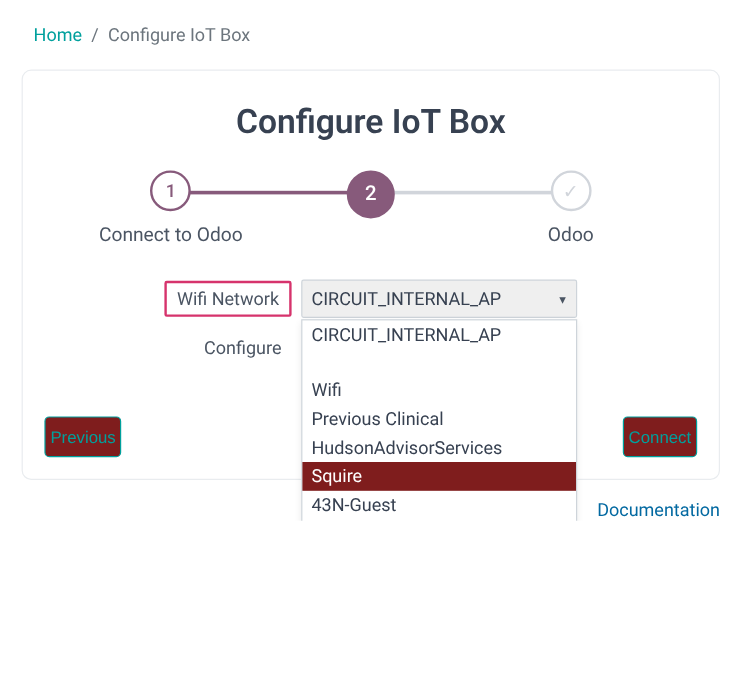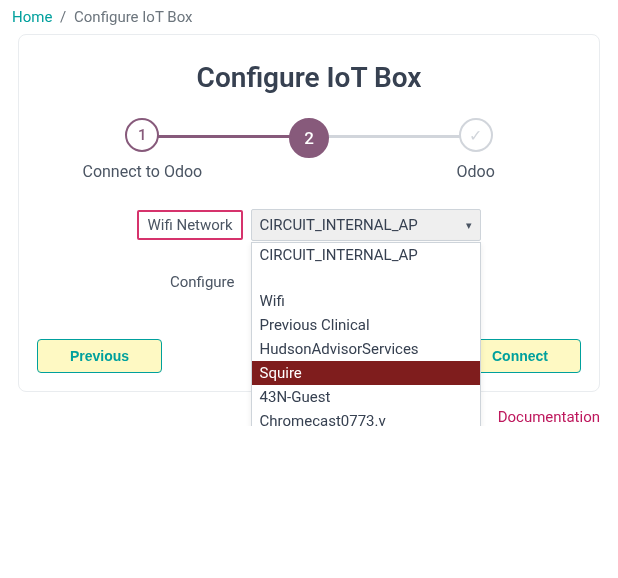--- a/index.html
+++ b/index.html
@@ -5,23 +5,24 @@
   * { box-sizing: border-box; }
   body {
     margin: 0;
     padding: 0;
     font-family: -apple-system, BlinkMacSystemFont, "Segoe UI", Roboto, Helvetica, Arial, sans-serif;
     background: #fff;
     color: #4c4c4c;
     width: 618px;
   }
   .breadcrumb {
-    padding: 8px 12px;
+    padding: 20px 12px;
     font-size: 15px;
     color: #00A09D;
+    margin-left: 16px;
   }
   .breadcrumb a { color: #00A09D; text-decoration: none; }
   .breadcrumb .sep { color: #6c757d; margin: 0 4px; }
   .breadcrumb .current { color: #6c757d; }
   .card {
     margin: 0 18px 8px 18px;
     background: #fff;
     border: 1px solid #e9ecef;
     border-radius: 8px;
     padding: 8px 0 18px 0;
@@ -98,21 +99,21 @@
     background: #875A7B;
   }
   .bar.right {
     left: 50%;
     right: 16%;
     background: #d1d5db;
   }
   .form {
     display: grid;
     grid-template-columns: auto auto;
-    gap: 28px 8px;
+    gap: 12px 8px;
     justify-content: center;
     align-items: center;
   }
   .form label {
     justify-self: end;
     font-size: 15px;
     color: #4b5563;
     padding: 4px 8px;
   }
   label.highlight {
@@ -158,35 +159,35 @@
   }
   .dropdown .opt.blank { height: 22px; }
   .dropdown .opt.sel { background: #7f1d1d; color: #fff; }
   .buttons {
     display: flex;
     justify-content: space-between;
     margin: 44px 18px 0 18px;
   }
   .btn {
     border: 1px solid #00A09D;
-    background: #fef9c3;
+    background: #7f1d1d;
     color: #00A09D;
-    padding: 8px 32px;
+    padding: 8px 4px;
     font-size: 14px;
-    font-weight: 700;
+    font-weight: 400;
     border-radius: 4px;
     cursor: pointer;
   }
   .footer-links {
     text-align: right;
     padding: 8px 18px 0 0;
     font-size: 15px;
     color: #00A09D;
   }
-  .footer-links a { color: #be185d; text-decoration: none; margin-left: 22px; }
+  .footer-links a { color: #0369a1; text-decoration: none; margin-left: 22px; }
 </style>
 </head>
 <body>
 
 <div class="breadcrumb">
   <a href="#">Home</a>
   <span class="sep">/</span>
   <span class="current">Configure IoT Box</span>
 </div>
 

